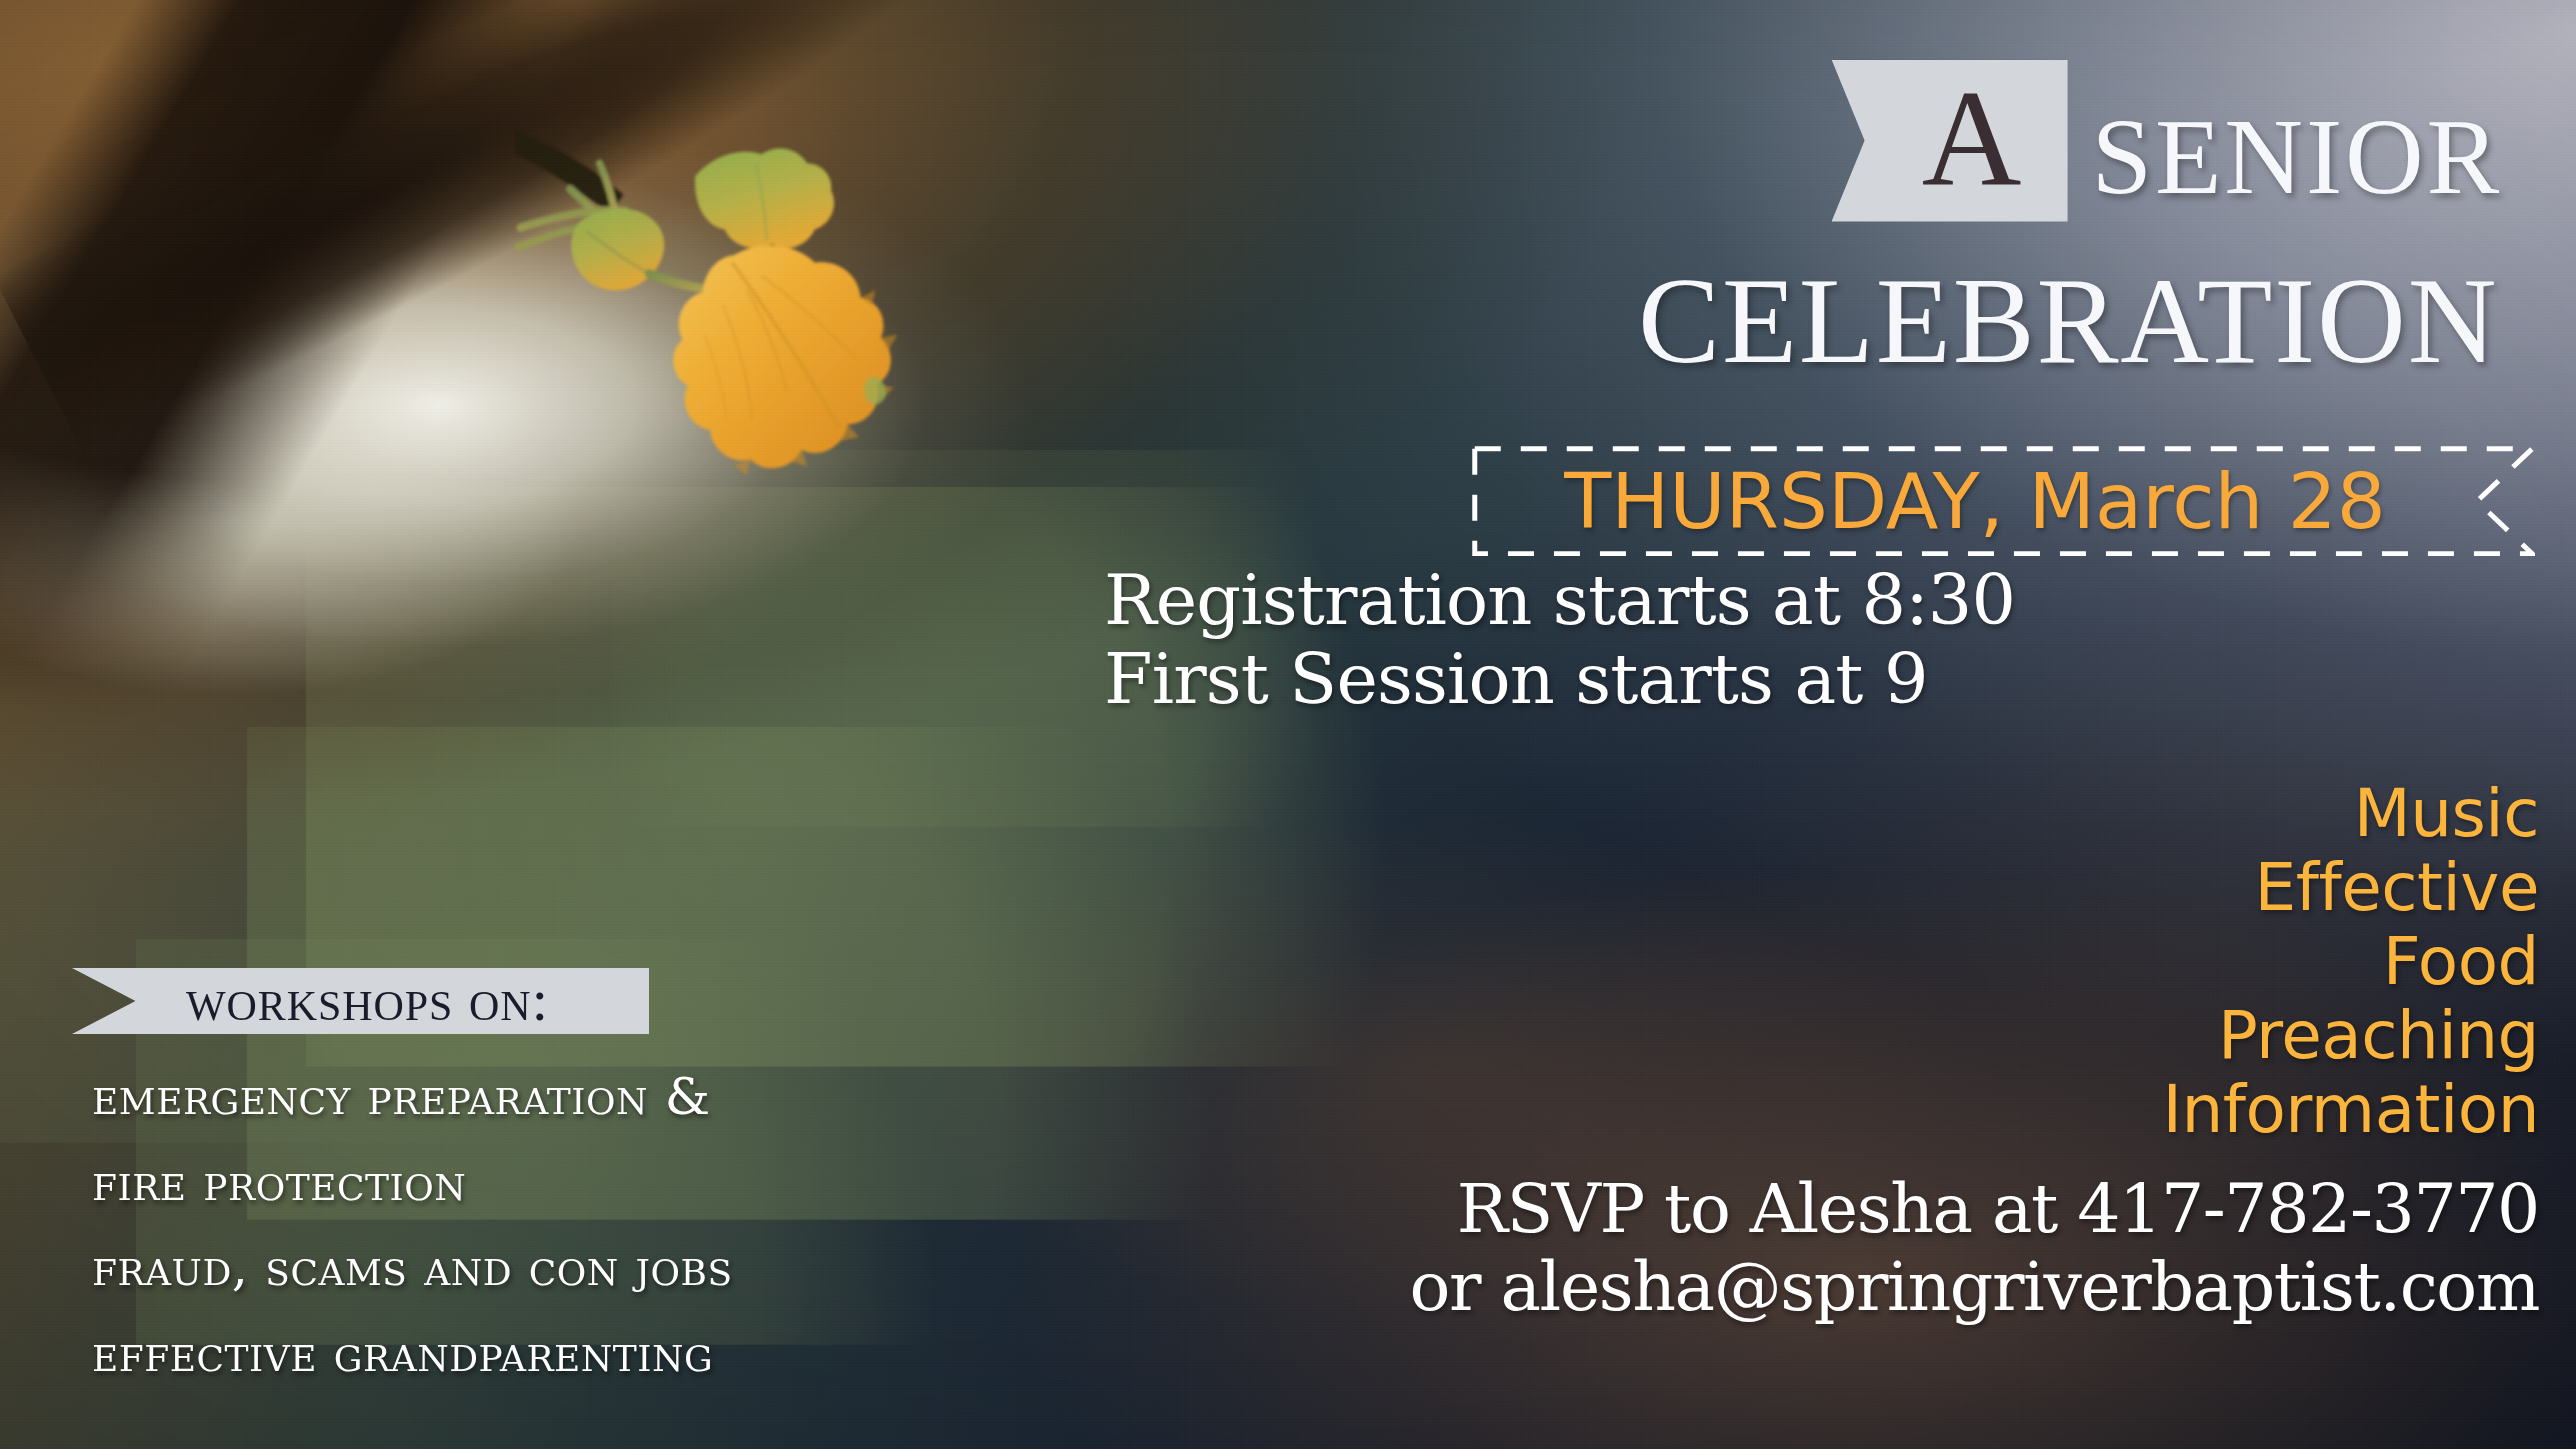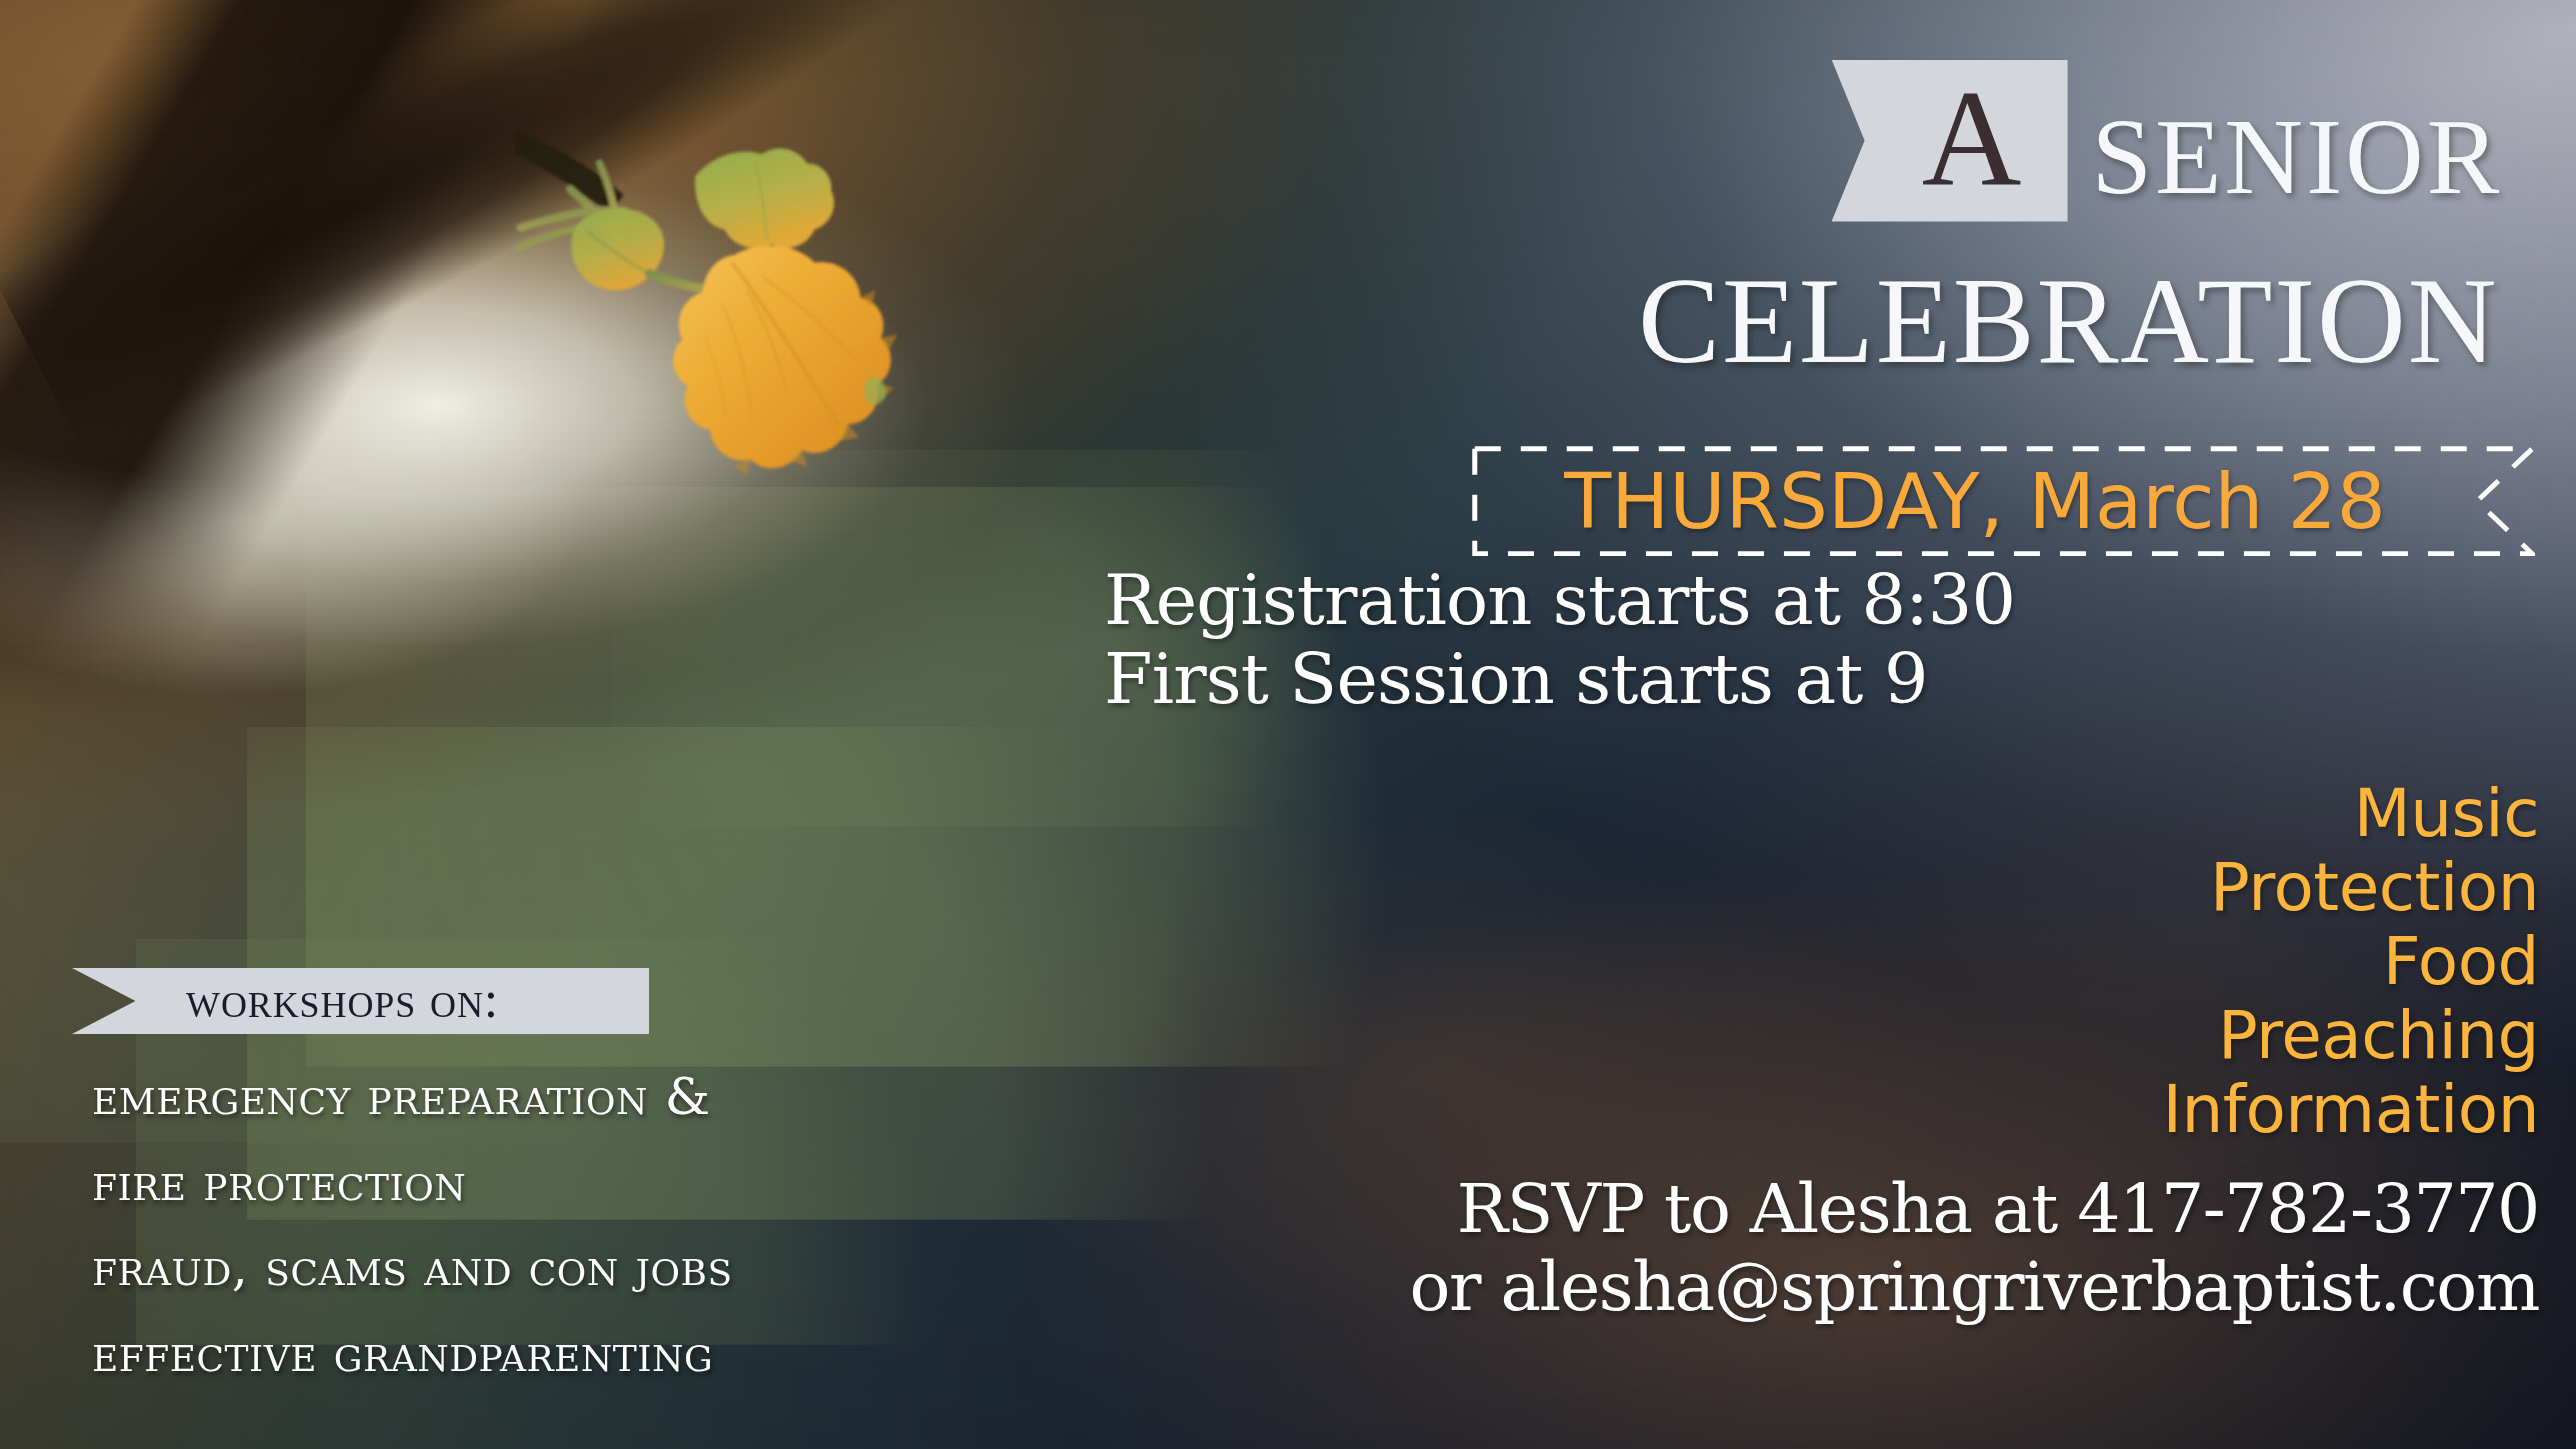--- a/index.html
+++ b/index.html
@@ -281,21 +281,21 @@
     height: 66px;
     background: #d3d7dc;
     -webkit-clip-path: polygon(0% 0%, 100% 0%, 100% 100%, 0% 100%, 11% 50%);
     clip-path: polygon(0% 0%, 100% 0%, 100% 100%, 0% 100%, 11% 50%);
     display: flex;
     align-items: center;
     filter: drop-shadow(1.8px 2.8px 3.7px rgba(0,0,0,0.38));
   }
   .workshop-ribbon-label {
     font-family: "Liberation Serif", serif;
-    font-size: 52px;
+    font-size: 60px;
     line-height: 1;
     color: #1b1c2b;
     font-variant: small-caps;
     text-transform: lowercase;
     letter-spacing: 0.9px;
     margin-left: 114px;
     margin-top: -1.8px;
   }
   .workshop-ribbon-label::first-letter { font-size: 1em; }
   .workshop-list {
@@ -425,21 +425,21 @@
     <div class="date-text">THURSDAY, March 28</div>
   </div>
 
   <div class="times">
     <div class="times-line">Registration starts at 8:30</div>
     <div class="times-line">First Session starts at 9</div>
   </div>
 
   <div class="features">
     <div class="feature-item">Music</div>
-    <div class="feature-item">Protection</div>
+    <div class="feature-item">Effective</div>
     <div class="feature-item">Food</div>
     <div class="feature-item">Preaching</div>
     <div class="feature-item">Information</div>
   </div>
 
   <div class="rsvp">
     <div class="rsvp-line">RSVP to Alesha at 417-782-3770</div>
     <div class="rsvp-line">or alesha@springriverbaptist.com</div>
   </div>
 

